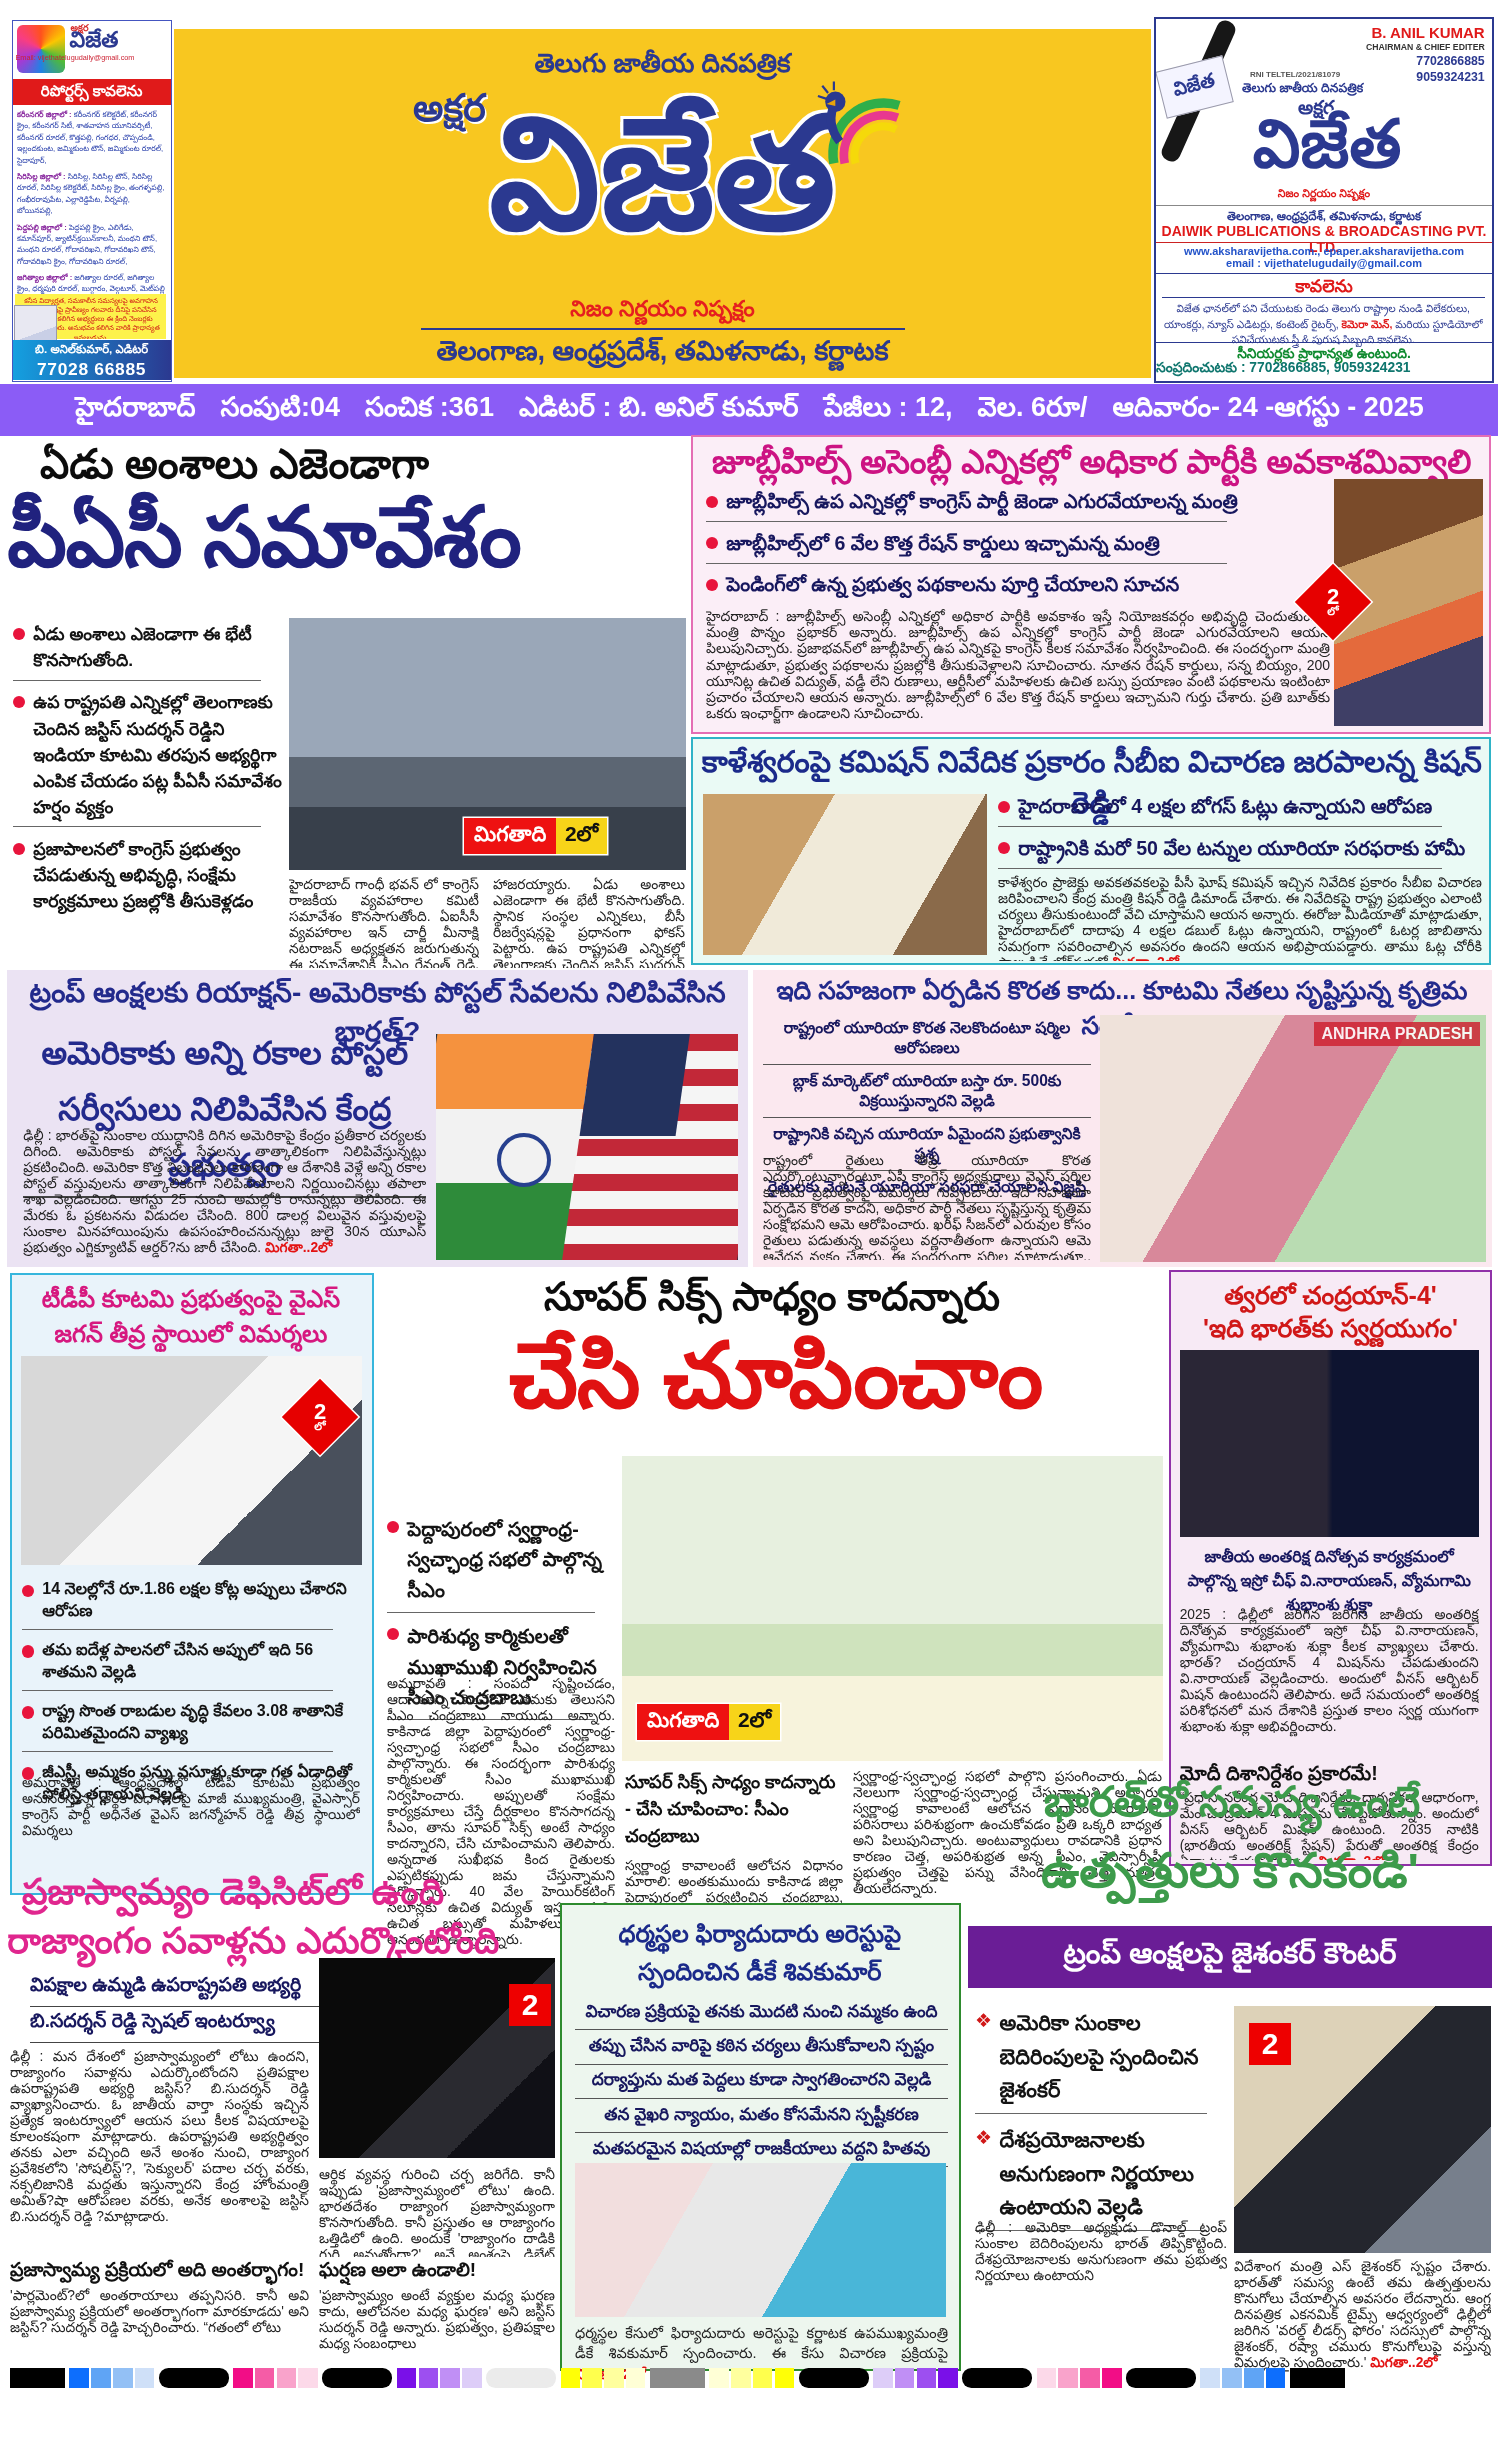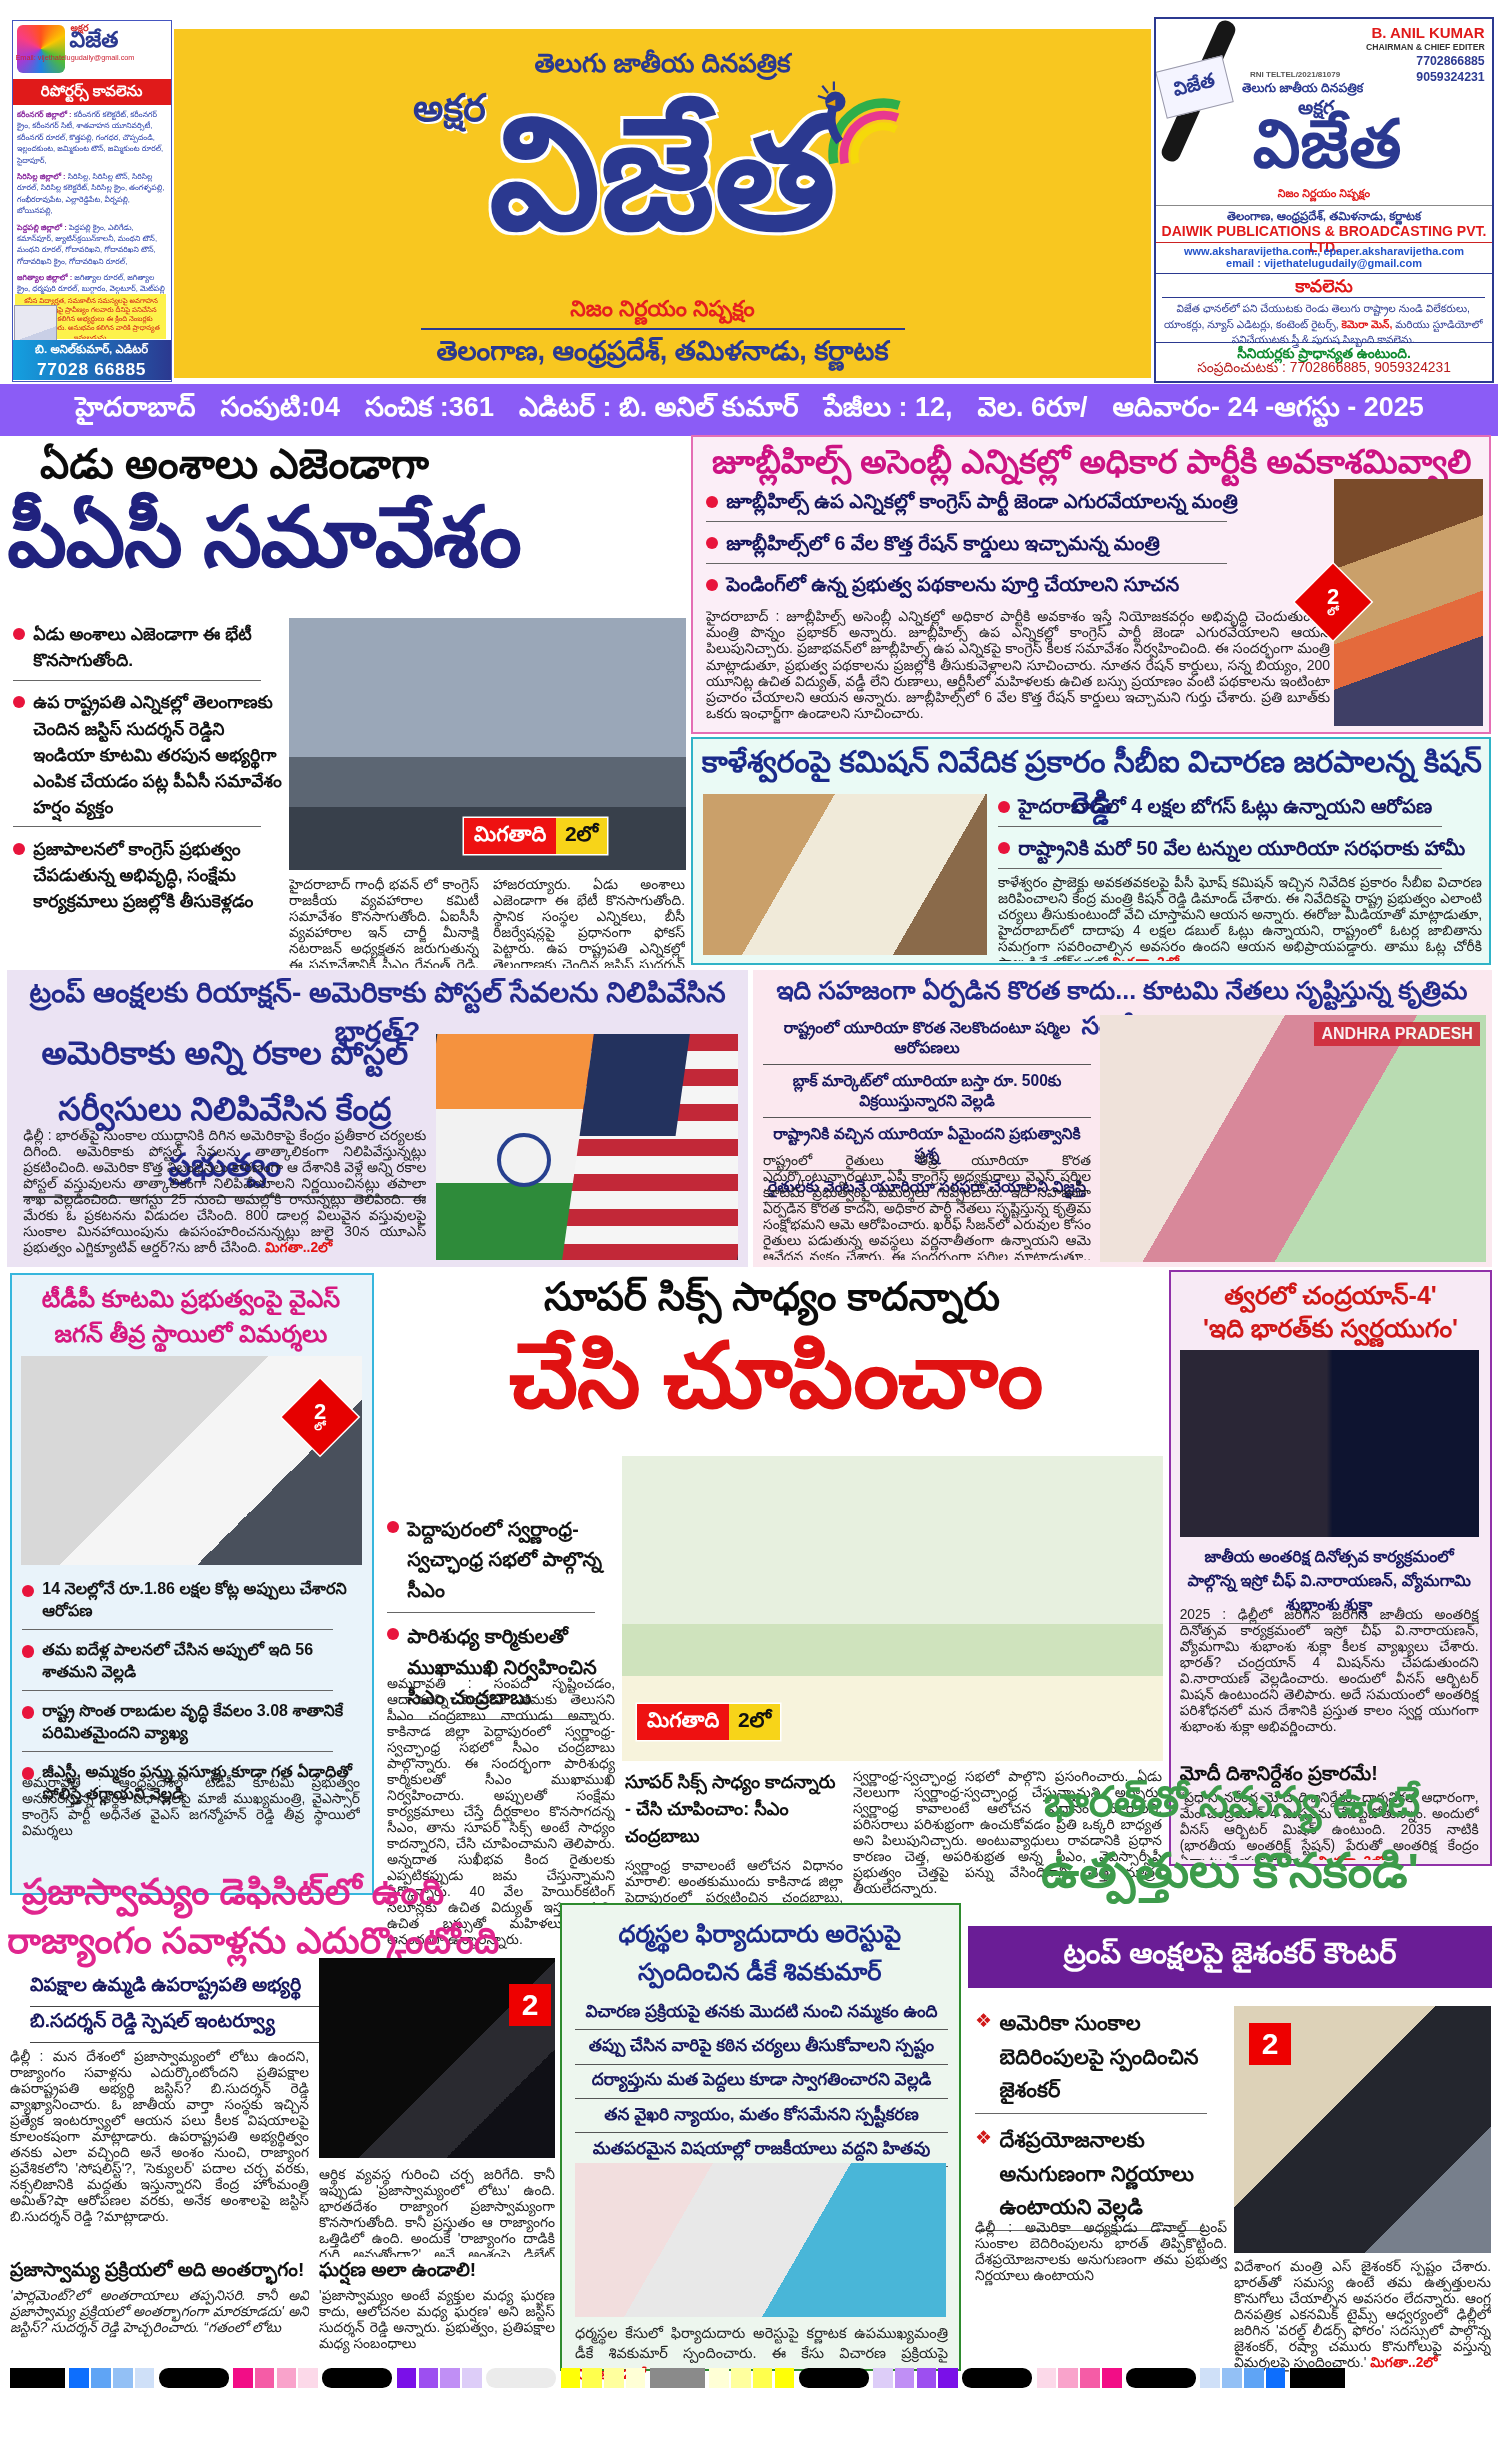--- a/index.html
+++ b/index.html
@@ -55,21 +55,21 @@
   .ar-red{position:absolute;left:0;top:168px;width:100%;text-align:center;font-size:11px;color:#e01a1a;font-weight:bold;}
   .ar-states{position:absolute;left:0;top:186px;width:100%;text-align:center;font-size:11.6px;color:#2b3990;font-weight:bold;
              border-top:0.7px solid #888;padding-top:2.2px;}
   .ar-co{position:absolute;left:0;top:204px;width:100%;text-align:center;font-size:14px;color:#e01a1a;font-weight:800;}
   .ar-web{position:absolute;left:0;top:223px;width:100%;text-align:center;font-size:11px;color:#2353c9;font-weight:bold;border-top:1.5px solid #c22;padding-top:1.5px;}
   .ar-em{position:absolute;left:0;top:238px;width:100%;text-align:center;font-size:11px;color:#2353c9;font-weight:bold;}
   .ar-want{position:absolute;left:0;top:254px;width:100%;text-align:center;font-size:17.4px;color:#e01a1a;font-weight:800;border-top:1.5px solid #2b3990;padding-top:1.5px;}
   .ar-body{position:absolute;left:5.8px;top:278px;width:323px;font-size:10.5px;color:#2b3990;text-align:center;line-height:1.45;border-top:1.5px solid #2b3990;padding-top:2.9px;}
   .ar-body .hl{color:#e01a1a;font-weight:800;}
   .ar-sen{position:absolute;left:0;top:323px;width:100%;text-align:center;font-size:13.8px;color:#0f8a2f;font-weight:800;border-top:1.5px solid #2b3990;padding-top:2.2px;}
-  .ar-con{position:absolute;left:0;top:341px;width:100%;text-align:center;font-size:13.8px;color:#b91c1c;font-weight:400;}
+  .ar-con{position:absolute;left:0;top:341px;width:100%;text-align:left;font-size:13.8px;color:#0f766e;font-weight:700;}
 
   .dateline{left:0;top:384px;width:1499px;height:52px;background:#8b5cf6;color:#fff;display:flex;align-items:center;
             justify-content:center;gap:25px;font-size:27px;font-weight:bold;}
   .blt{display:flex;gap:8px;align-items:flex-start;}
   .dot{width:12.3px;height:12.3px;border-radius:50%;background:#e8143c;flex:0 0 12.3px;margin-top:6.5px;}
   .sep{border-bottom:1.5px solid #666;margin:6.5px 0 8.7px;width:92%;}
   .more{color:#e31212;font-weight:800;}
   .cont-badge{display:flex;box-shadow:0 0 0 1.5px #fff;}
   .cont-red{background:#ee1111;color:#fff;font-weight:800;font-size:21px;padding:3.6px 10px;}
   .cont-yel{background:#f7d419;color:#111;font-weight:800;font-size:21px;padding:3.6px 8.7px;}
@@ -167,21 +167,21 @@
 
   
   .dem-h1{left:22px;top:1871px;width:537px;font-size:36px;font-weight:800;color:#e0268e;}
   .dem-h2{left:7.3px;top:1920px;width:551px;font-size:36px;font-weight:800;color:#e0268e;}
   .dem-s1{left:30px;top:1974px;width:305px;font-size:19px;font-weight:800;color:#17175e;border-bottom:1.5px solid #444;padding-bottom:5.8px;}
   .dem-s2{left:30px;top:2010px;width:305px;font-size:19px;font-weight:800;color:#17175e;border-bottom:1.5px solid #444;padding-bottom:5.8px;}
   .dem-photo{left:319px;top:1958px;width:236px;height:200px;background:linear-gradient(135deg,#0a0a0a 0 55%,#2a2a30 55% 75%,#101016 75%);}
   .dem-sq{left:509px;top:1984px;}
   .dem-b1{left:10px;top:2049px;width:299px;height:207px;}
   .dem-sub1{left:10px;top:2259px;width:299px;}
-  .dem-b2{left:10px;top:2288px;width:299px;height:70px;font-style:italic;}
+  .dem-b2{left:10px;top:2288px;width:299px;height:70px;}
   .dem-b3{left:319px;top:2167px;width:236px;height:90px;}
   .dem-sub2{left:319px;top:2259px;width:236px;}
   .dem-b4{left:319px;top:2288px;width:236px;height:70px;}
 
   
   .dk-box{left:560px;top:1903px;width:401px;height:468px;background:#edf6ee;border:2.2px solid #2e8b2e;box-sizing:border-box;}
   .dk-head{position:absolute;left:5.8px;top:10px;width:384px;text-align:center;font-size:24px;font-weight:800;color:#1b2a8a;line-height:1.6;}
   .dk-subs{position:absolute;left:13px;top:97px;width:373px;}
   .dk-subs .it{font-size:17px;font-weight:bold;color:#17175e;text-align:center;border-bottom:1.5px solid #555;
                padding-bottom:4.4px;margin-bottom:5.8px;}

